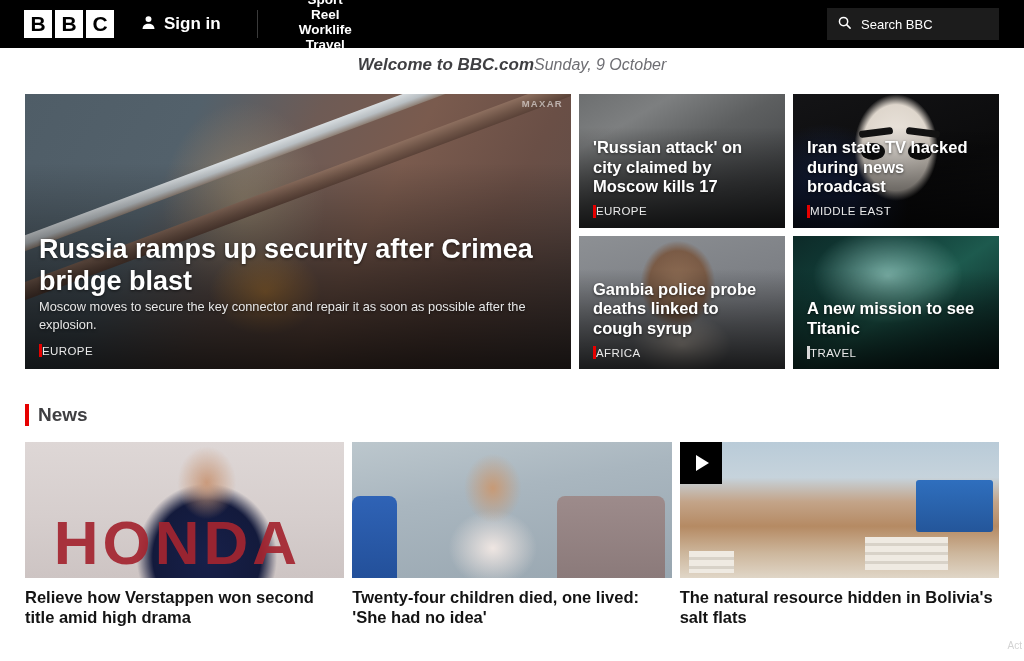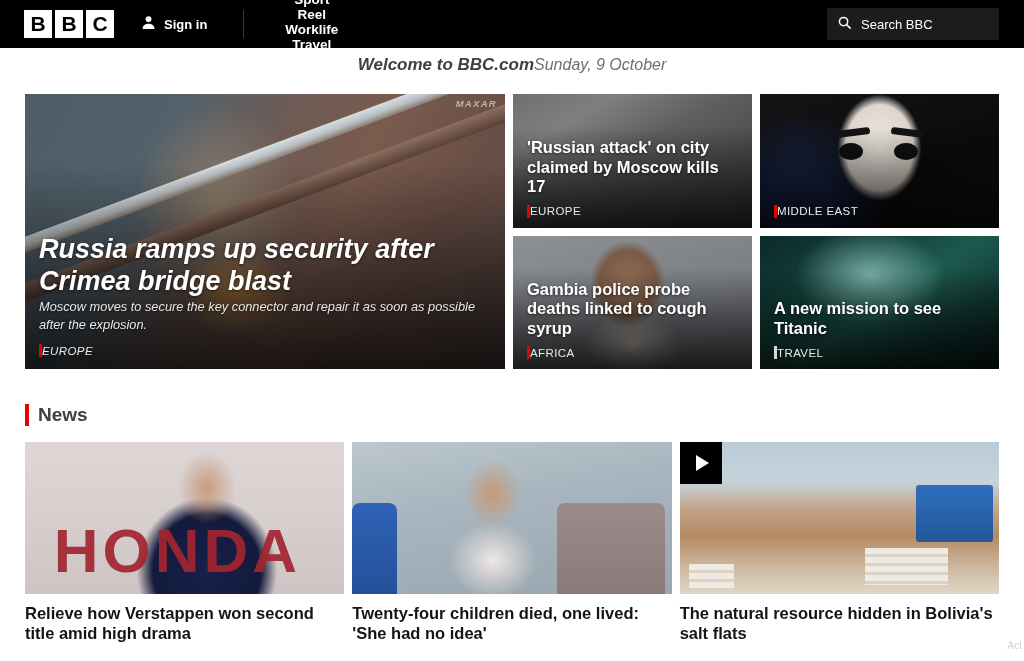--- a/index.html
+++ b/index.html
@@ -41,21 +41,21 @@
 
   .signin {
     display: flex;
     align-items: center;
     gap: 7px;
     margin-left: 26px;
     cursor: pointer;
   }
   .signin .label {
     color: #ffffff;
-    font-size: 13px;
+    font-size: 17px;
     font-weight: bold;
     text-align: center;
   }
 
   .nav-divider {
     width: 1px;
     height: 28px;
     background: #3a3a3a;
     margin-left: 36px;
   }
@@ -133,26 +133,25 @@
   }
 
   
   .hero-wrap {
     padding: 0 25px;
     display: flex;
     gap: 8px;
     height: 275px;
   }
   .hero-main {
-    width: 480px;
+    width: 546px;
     position: relative;
     overflow: hidden;
     background: #a16207;
     cursor: pointer;
-    font-style: italic;
   }
   .hero-right {
     flex: 1;
     display: flex;
     flex-direction: column;
     gap: 8px;
   }
   .hero-row {
     flex: 1;
     display: flex;
@@ -244,21 +243,21 @@
 
   .news-grid {
     padding: 0 25px;
     margin-top: 14px;
     display: flex;
     gap: 8px;
   }
   .news-card { flex: 1; cursor: pointer; }
   .news-thumb {
     width: 100%;
-    height: 152px;
+    height: 136px;
     position: relative;
     overflow: hidden;
     background: #bef264;
   }
   .news-head {
     margin-top: 10px;
     font-size: 16.5px;
     font-weight: bold;
     color: #141414;
     line-height: 1.2;
@@ -491,20 +490,21 @@
       <div class="hero-card">
         <div class="card-img">
           <div class="img-mask"></div>
           <div class="mask-brow" style="left:32%;top:26%;transform:rotate(-7deg);"></div>
           <div class="mask-brow" style="left:55%;top:26%;transform:rotate(7deg);"></div>
           <div class="mask-eye" style="left:33%;top:37%;"></div>
           <div class="mask-eye" style="left:56%;top:37%;"></div>
         </div>
         <div class="card-shade"></div>
         <div class="card-body">
+          <div class="card-title">Iran state TV hacked during news broadcast</div>
           <div class="card-tag">
             <span class="bar"></span>
             <span>MIDDLE EAST</span>
           </div>
         </div>
       </div>
 
     </div>
 
     <div class="hero-row">

